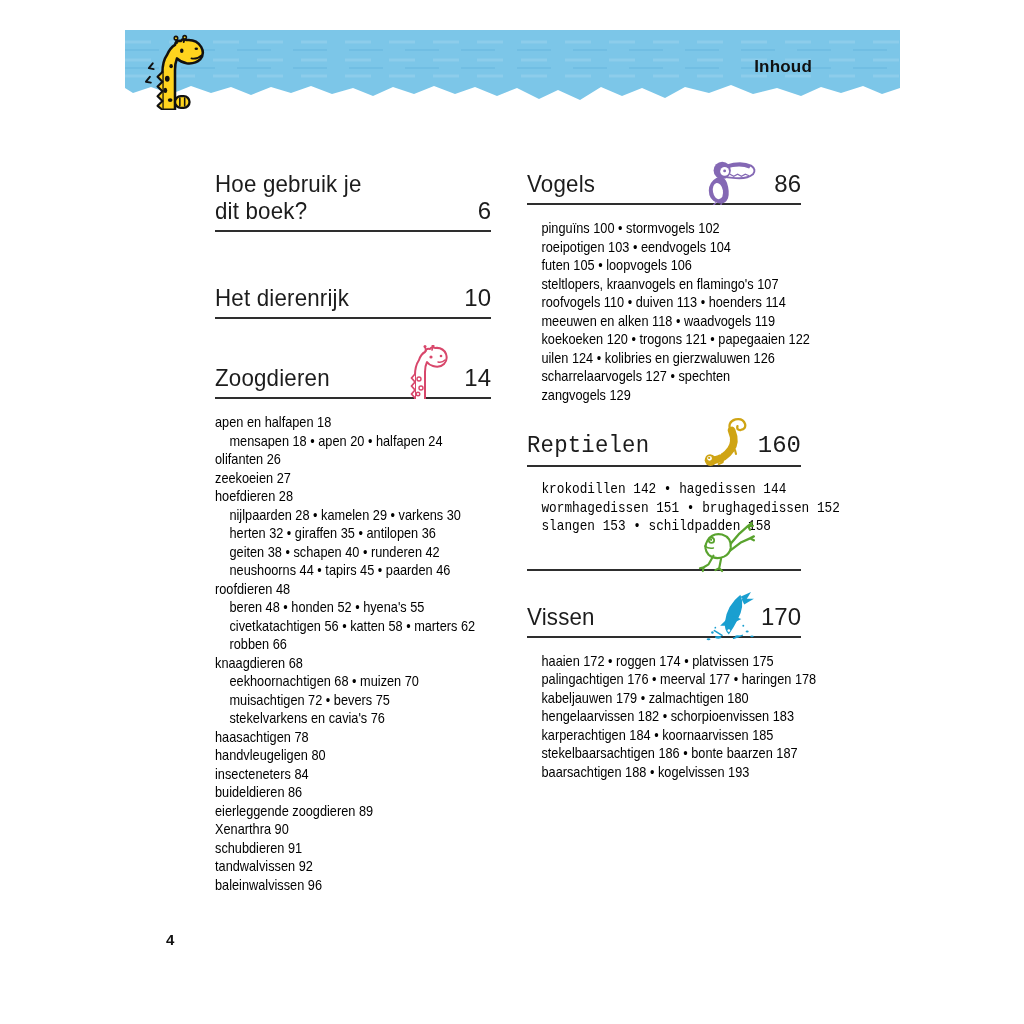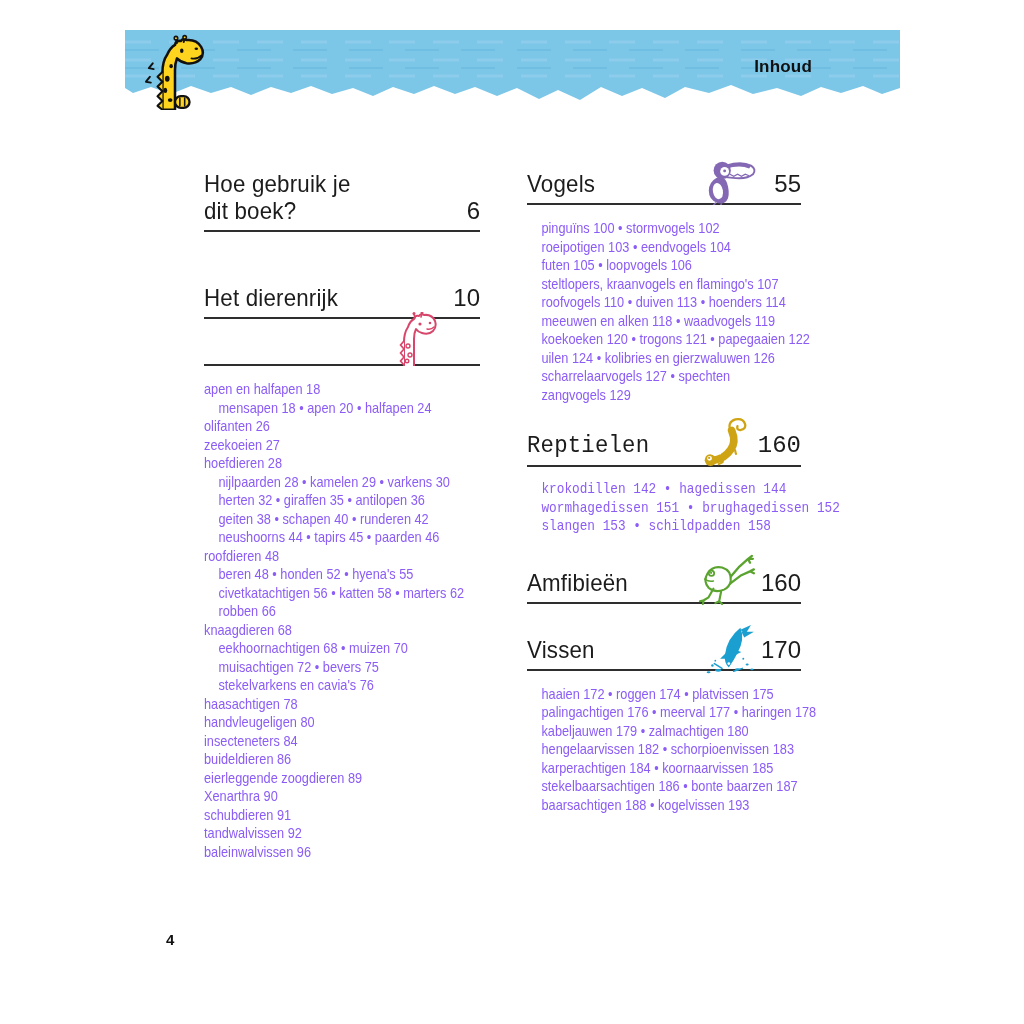--- a/index.html
+++ b/index.html
@@ -7,29 +7,29 @@
   .page{position:relative;width:1024px;height:1024px;background:#fff;overflow:hidden;padding-left:27px;}
 
   
   .band{position:absolute;left:125px;top:30px;width:775px;height:80px;}
   .band .tear{position:absolute;left:0;top:0;width:775px;height:80px;}
   .mascot{position:absolute;left:20px;top:4px;width:60px;height:76px;}
   .inhoud{position:absolute;top:27px;right:88px;font-size:17px;font-weight:bold;color:#101010;letter-spacing:.2px;}
 
   
   .col{position:absolute;top:170px;}
-  .col-left{left:204px;width:276px;}
+  .col-left{left:215px;width:276px;}
   .col-right{left:527px;width:274px;}
 
   .hrow{display:flex;justify-content:space-between;align-items:baseline;font-size:24px;line-height:27px;color:#1c1c1c;}
   .htitle{display:inline-block;transform:scaleX(.93);transform-origin:0 70%;letter-spacing:.2px;white-space:nowrap;}
   .hpage{font-size:24px;color:#1c1c1c;}
   .rule{position:relative;height:2px;background:#2e2e2e;margin-top:6px;}
   .sicon{position:absolute;bottom:0;}
-  .entries{margin-top:14px;font-size:15px;line-height:18.5px;color:#8b5cf6;}
+  .entries{margin-top:14px;font-size:15px;line-height:18.5px;color:#000000;}
   .e{transform:scaleX(.85);transform-origin:0 50%;white-space:nowrap;}
   .e.s{padding-left:17px;}
 
   .mt-a{margin-top:52px;}
   .mt-b{margin-top:45px;}
   .mt-c{margin-top:28px;font-family:Liberation Mono, monospace;}
   .mt-d{margin-top:32px;}
 
   .folio{position:absolute;left:166px;top:931px;font-size:15px;font-weight:bold;color:#111;}
 </style>
@@ -94,20 +94,24 @@
 
     <section class="mt-a">
       <div class="hrow">
         <span class="htitle">Het dierenrijk</span>
         <span class="hpage">10</span>
       </div>
       <div class="rule"></div>
     </section>
 
     <section class="mt-b">
+      <div class="hrow">
+        <span class="htitle">Zoogdieren</span>
+        <span class="hpage">14</span>
+      </div>
       <div class="rule">
         <svg class="sicon" style="right:42px;width:46px;height:54px;" viewBox="0 0 46 54">
           <g stroke="#d8476b" stroke-linejoin="round" stroke-linecap="round">
             <path d="M12,54 L12,30 Q12,21 16,15 Q18,9 22,7 Q23,3 27,4 Q29,1 32,3 Q40,2 43,9 Q45,15 41,19 Q37,23 30,21 Q26,20 24,17 Q22,21 22,27 L22,54" fill="#fff" stroke-width="2"></path>
             <path d="M12,29 L8.5,33 L12,37 L8.5,41 L12,45 L8.5,49 L12,53" fill="#fff" stroke-width="1.8"></path>
             <path d="M23,6 L22,2 M29,5 L30,1" fill="none" stroke-width="1.6"></path>
             <circle cx="22" cy="1.6" r="1.5" fill="#d8476b" stroke="none"></circle>
             <circle cx="30" cy="1" r="1.5" fill="#d8476b" stroke="none"></circle>
             <path d="M42,15 Q39,18 35,17" fill="none" stroke-width="1.5"></path>
             <circle cx="16" cy="34" r="2" fill="none" stroke-width="1.4"></circle>
@@ -147,21 +151,21 @@
         <div class="e">baleinwalvissen 96</div>
       </div>
     </section>
   </div>
 
   <div class="col col-right">
 
     <section>
       <div class="hrow">
         <span class="htitle">Vogels</span>
-        <span class="hpage">55</span>
+        <span class="hpage">86</span>
       </div>
       <div class="rule">
         <svg class="sicon" style="right:41px;width:64px;height:48px;" viewBox="0 0 64 50">
           <path d="M30,9 Q46,4 56,9 Q62,13 58,18 Q52,23 40,22 L29,21 Z" fill="#fff" stroke="#8468b4" stroke-width="2" stroke-linejoin="round"></path>
           <path d="M30,9 Q46,4 56,9 L54,12 Q45,8 30,12 Z" fill="#8468b4"></path>
           <path d="M34,18 l4,2.2 l4,-2.2 l4,2.2 l4,-2.2 l4,1.5" fill="none" stroke="#8468b4" stroke-width="1.3"></path>
           <circle cx="26" cy="14" r="9" fill="#8468b4"></circle>
           <circle cx="28.5" cy="15" r="4.6" fill="#fff"></circle>
           <circle cx="28.5" cy="14.5" r="1.5" fill="#8468b4"></circle>
           <path d="M21,21 Q12,26 12,35 Q12,45 21,48 Q29,50 32,43 Q34,36 31,27 Q29,22 26,22 Z" fill="#8468b4"></path>
@@ -202,24 +206,20 @@
         </svg>
       </div>
       <div class="entries">
         <div class="e s">krokodillen 142 • hagedissen 144</div>
         <div class="e s">wormhagedissen 151 • brughagedissen 152</div>
         <div class="e s">slangen 153 • schildpadden 158</div>
       </div>
     </section>
 
     <section class="mt-d">
-      <div class="hrow">
-        <span class="htitle">Amfibieën</span>
-        <span class="hpage">160</span>
-      </div>
       <div class="rule">
         <svg class="sicon" style="right:46px;bottom:-2px;width:62px;height:52px;" viewBox="0 0 60 54">
           <g stroke="#59a32e" fill="none" stroke-linecap="round" stroke-linejoin="round">
             <path d="M34,27 L46,13 L55,5 M55,5 l4,-3 M55,5 l5,0 M55,5 l2,4" stroke-width="2.4"></path>
             <path d="M36,31 L48,22 L57,18 M57,18 l4,-2 M57,18 l4,2" stroke-width="2.4"></path>
             <path d="M37,28 Q38,17 28,14 Q18,12 13,20 Q8,28 14,35 Q21,41 30,37 Q36,34 37,28 Z" fill="#fff" stroke-width="2.2"></path>
             <path d="M10,26 Q14,29 19,28" stroke-width="1.6"></path>
             <path d="M19,36 L14,45 L9,48 M9,48 l-4,1 M9,48 l-1,4" stroke-width="2.2"></path>
             <path d="M27,39 L25,49 M25,49 l-4,2 M25,49 l3,3" stroke-width="2.2"></path>
             <circle cx="17" cy="20" r="2.8" fill="#fff" stroke-width="1.8"></circle>

